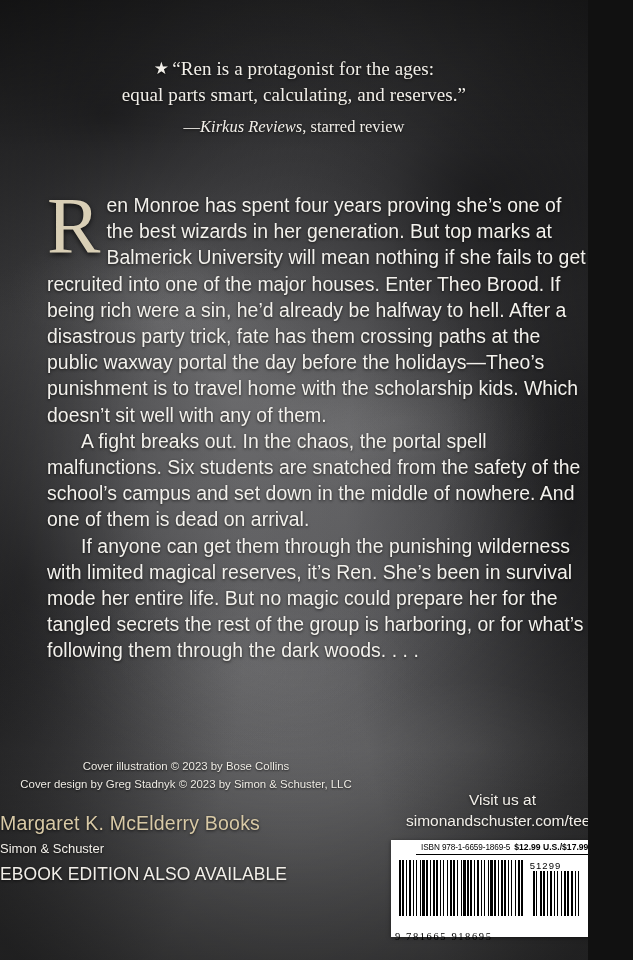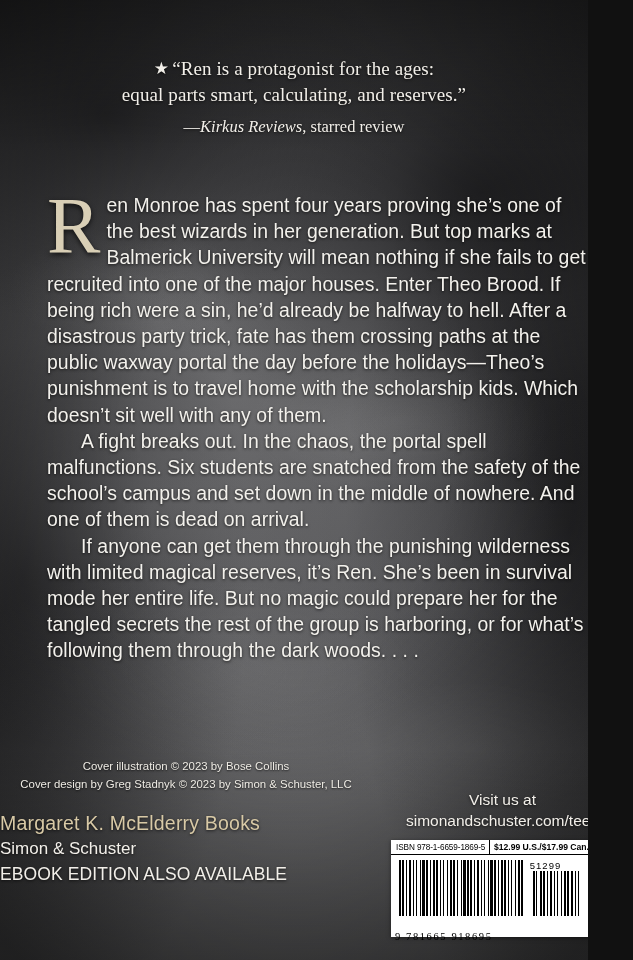--- a/index.html
+++ b/index.html
@@ -126,21 +126,21 @@
     text-shadow: 0 1px 3px rgba(0,0,0,0.7);
   }
   .imprint-name {
     color: #d8c9a6;
     font-size: 19.5px;
     line-height: 26px;
     letter-spacing: 0.2px;
   }
   .imprint-line {
     color: #f2efe9;
-    font-size: 17px;
+    font-size: 13px;
     line-height: 25px;
   }
   .imprint-ebook {
     color: #f2efe9;
     font-size: 17.5px;
     line-height: 26px;
     letter-spacing: 0.1px;
   }
 
   
@@ -166,20 +166,21 @@
     background: #ffffff;
     box-shadow: 0 1px 4px rgba(0,0,0,0.5);
   }
   .barcode-top {
     display: flex;
     align-items: center;
     height: 15px;
     border-bottom: 1px solid #000;
     padding: 5px 2px;
     box-sizing: border-box;
+    margin-left: 25px;
   }
   .isbn-text {
     flex: 1;
     font-size: 8.2px;
     color: #000;
     font-family: "Liberation Sans", sans-serif;
     padding-left: 3px;
     letter-spacing: -0.1px;
     white-space: nowrap;
   }

